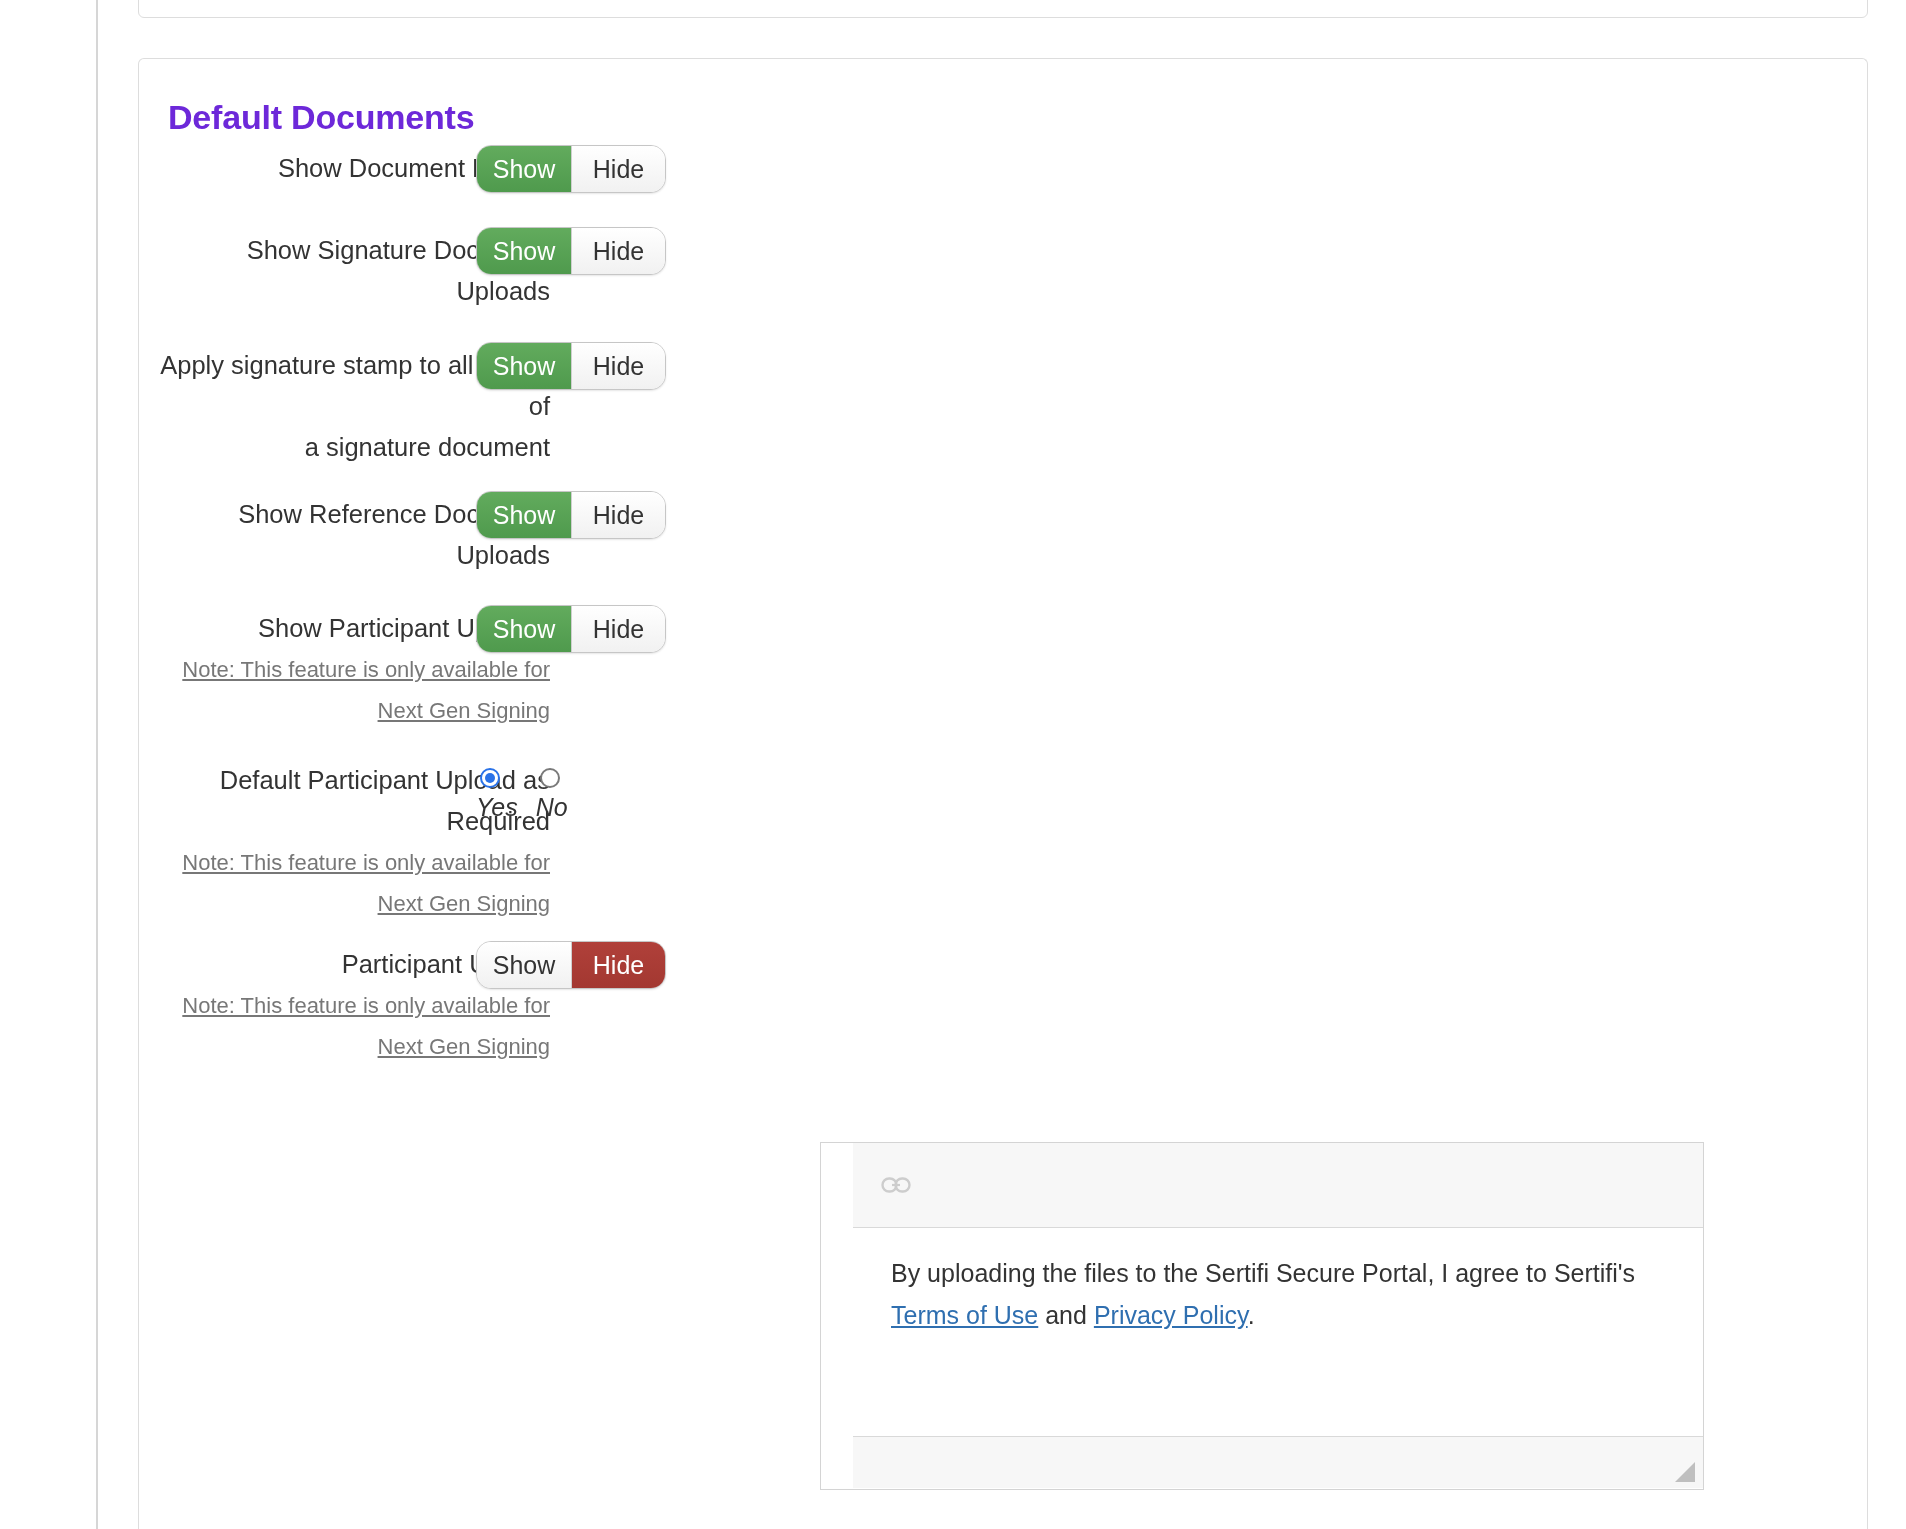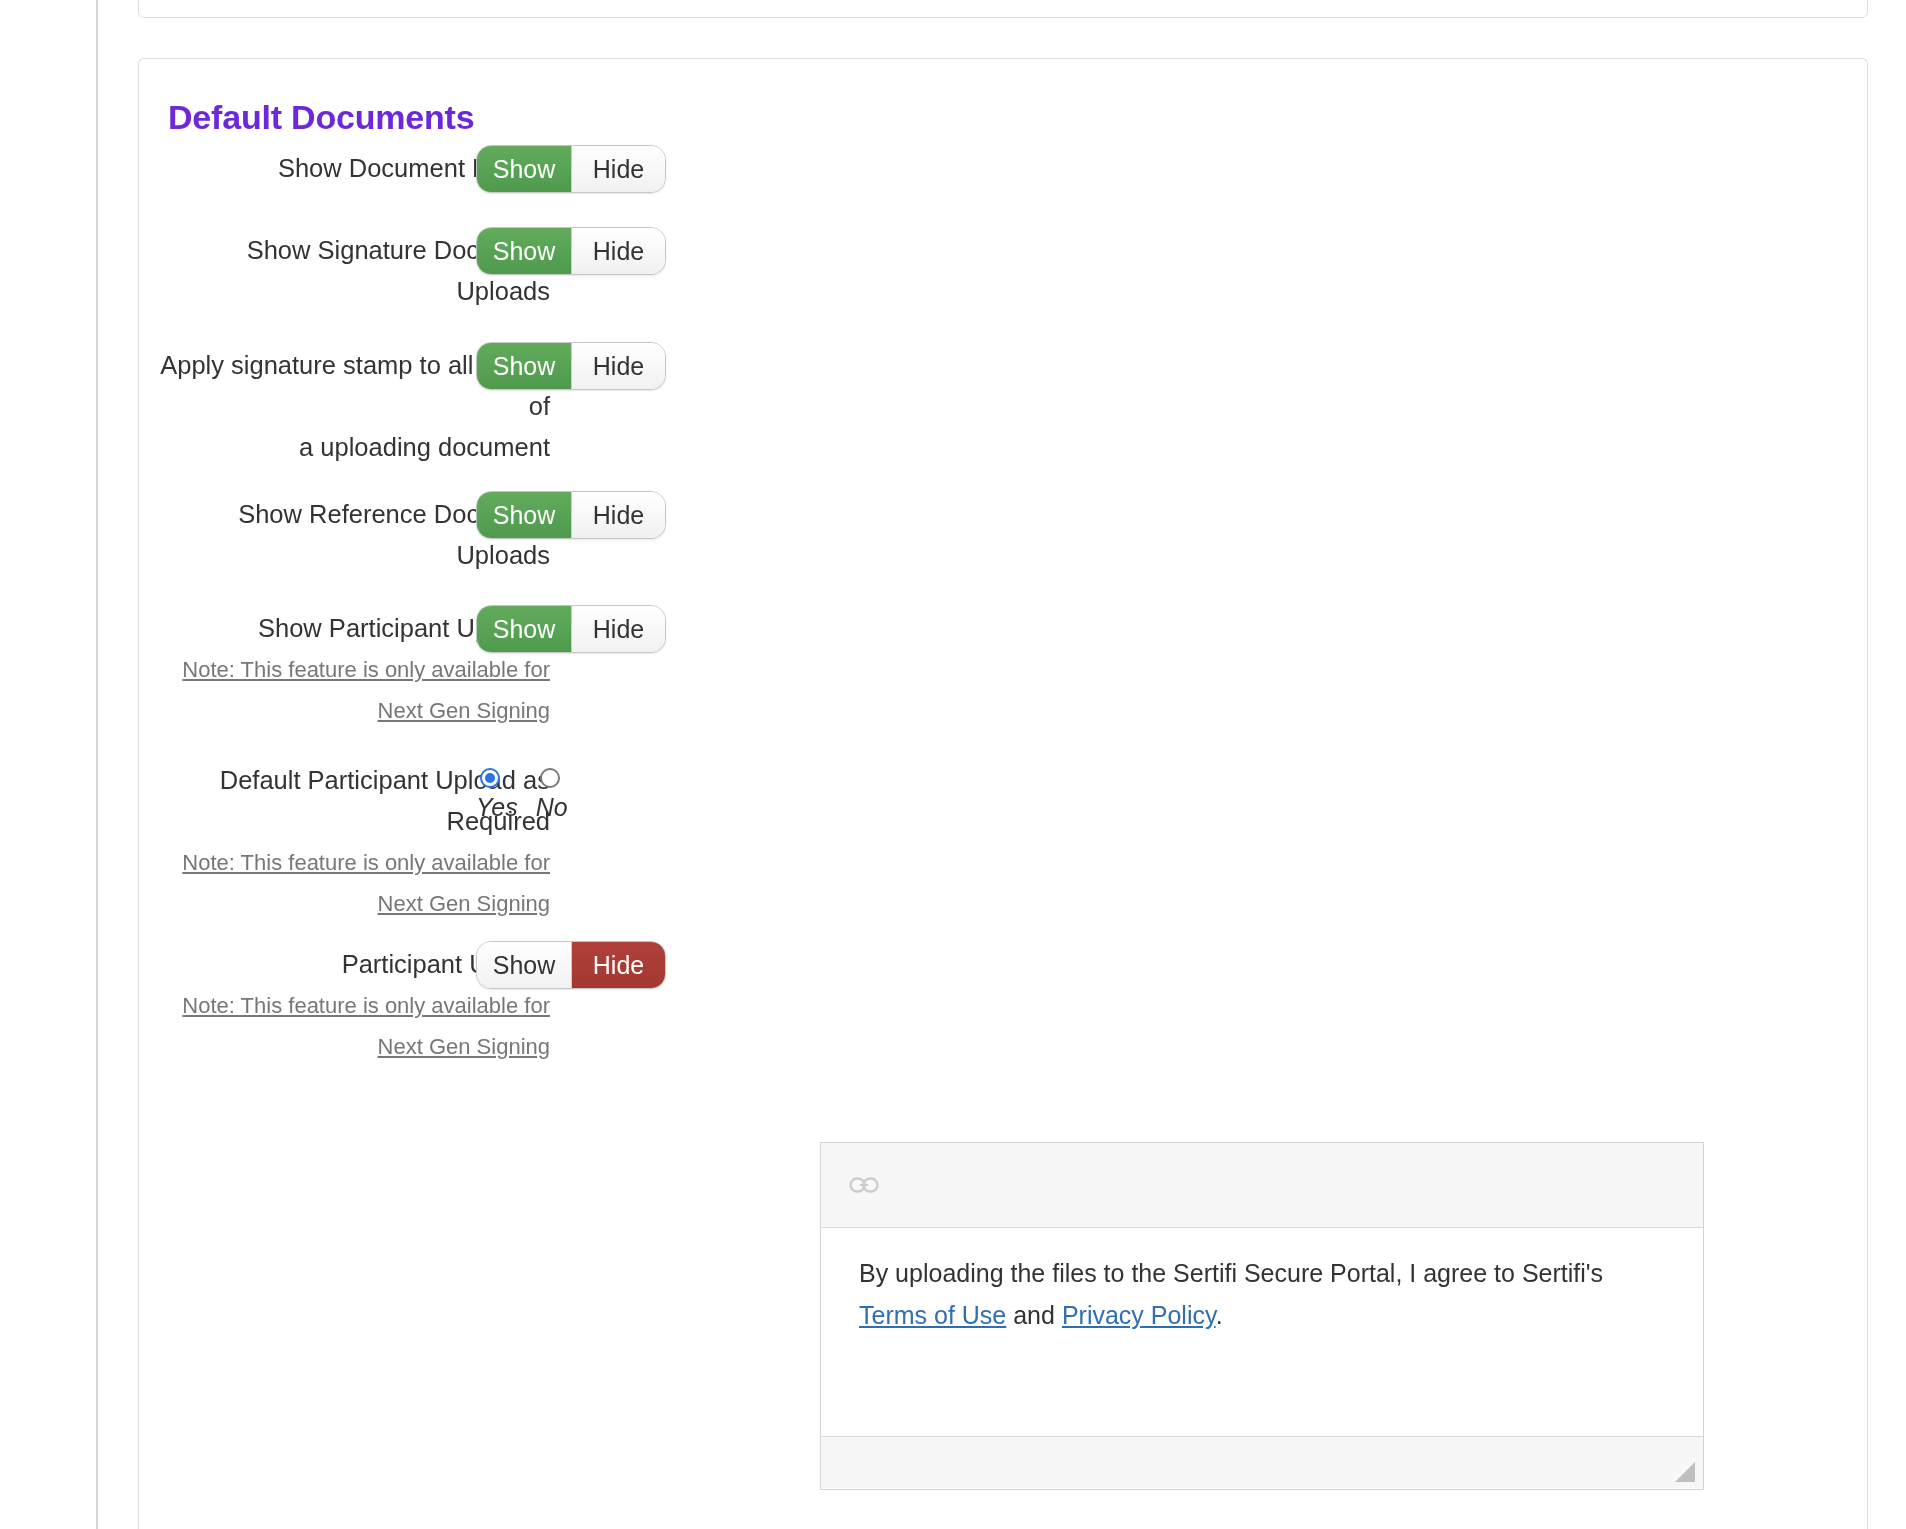--- a/index.html
+++ b/index.html
@@ -166,20 +166,21 @@
 
   
   .editor {
     position: absolute;
     left: 820px;
     top: 1142px;
     width: 884px;
     height: 348px;
     border: 1px solid #d4d4d4;
     background: #ffffff;
+    padding-left: 32px;
   }
   .editor-toolbar {
     height: 85px;
     background: #f7f7f7;
     border-bottom: 1px solid #d9d9d9;
     display: flex;
     align-items: center;
     padding-left: 28px;
   }
   .link-icon {
@@ -248,21 +249,21 @@
       <div class="seg on-green">Show</div>
       <div class="seg sep">Hide</div>
     </div>
   </div>
 </div>
 
 <div class="row" style="top:345px;">
   <div class="label-col">
     <span class="field-label">Apply signature stamp to all pages</span>
     <span class="field-label">of</span>
-    <span class="field-label">a uploading document</span>
+    <span class="field-label">a signature document</span>
   </div>
   <div class="control-col" style="top:-3px;">
     <div class="toggle">
       <div class="seg on-green">Show</div>
       <div class="seg sep">Hide</div>
     </div>
   </div>
 </div>
 
 <div class="row" style="top:494px;">

